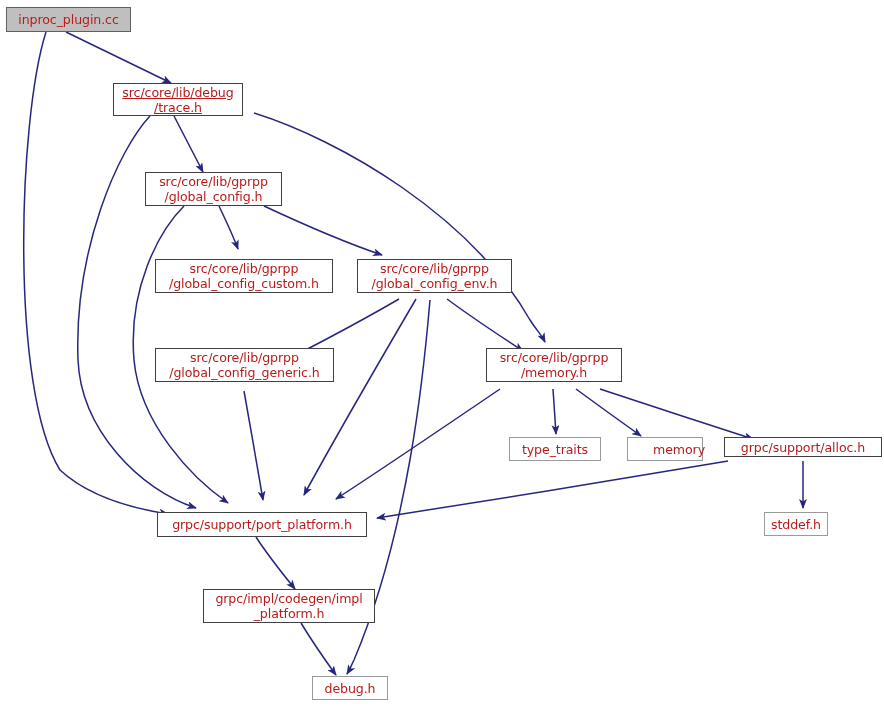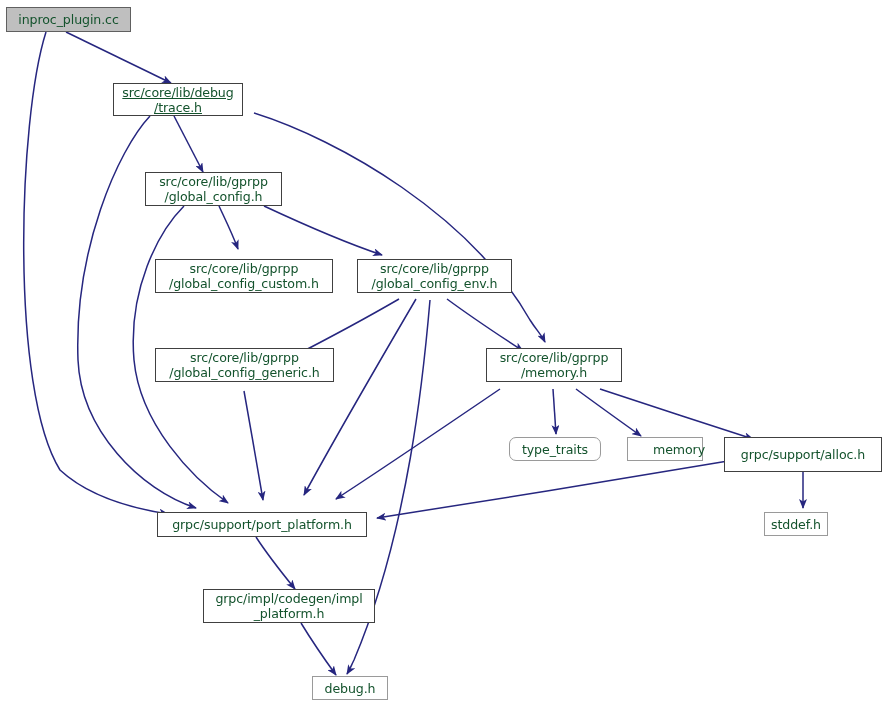--- a/index.html
+++ b/index.html
@@ -24,21 +24,21 @@
   }
   .node-box {
     position: absolute;
     box-sizing: border-box;
     display: flex;
     align-items: center;
     justify-content: center;
     text-align: center;
     font-size: 12.6px;
     line-height: 15px;
-    color: #14532d;
+    color: #b91c1c;
     background: #ffffff;
     border: 1px solid #9a9a9a;
     white-space: pre;
     letter-spacing: -0.1px;
   }
   .node-box.dark {
     border: 1.5px solid #404040;
   }
   .node-box.root {
     background: #bfbfbf;
@@ -133,29 +133,29 @@
   <div class="node-box dark" style="left:155px; top:348px; width:179px; height:34px;">
     <span class="node-label">src/core/lib/gprpp
 /global_config_generic.h</span>
   </div>
 
   <div class="node-box dark" style="left:486px; top:348px; width:136px; height:34px;">
     <span class="node-label">src/core/lib/gprpp
 /memory.h</span>
   </div>
 
-  <div class="node-box" style="left:509px; top:437px; width:92px; height:24px;border-radius:7px;">
+  <div class="node-box" style="left:509px; top:437px; width:92px; height:24px;">
     <span class="node-label">type_traits</span>
   </div>
 
   <div class="node-box" style="left:627px; top:437px; width:76px; height:24px;padding-left:28px;">
     <span class="node-label">memory</span>
   </div>
 
-  <div class="node-box dark" style="left:724px; top:437px; width:158px; height:35px;">
+  <div class="node-box dark" style="left:724px; top:437px; width:158px; height:20px;">
     <span class="node-label">grpc/support/alloc.h</span>
   </div>
 
   <div class="node-box" style="left:764px; top:512px; width:64px; height:24px;">
     <span class="node-label">stddef.h</span>
   </div>
 
   <div class="node-box dark" style="left:157px; top:512px; width:210px; height:25px;">
     <span class="node-label">grpc/support/port_platform.h</span>
   </div>

